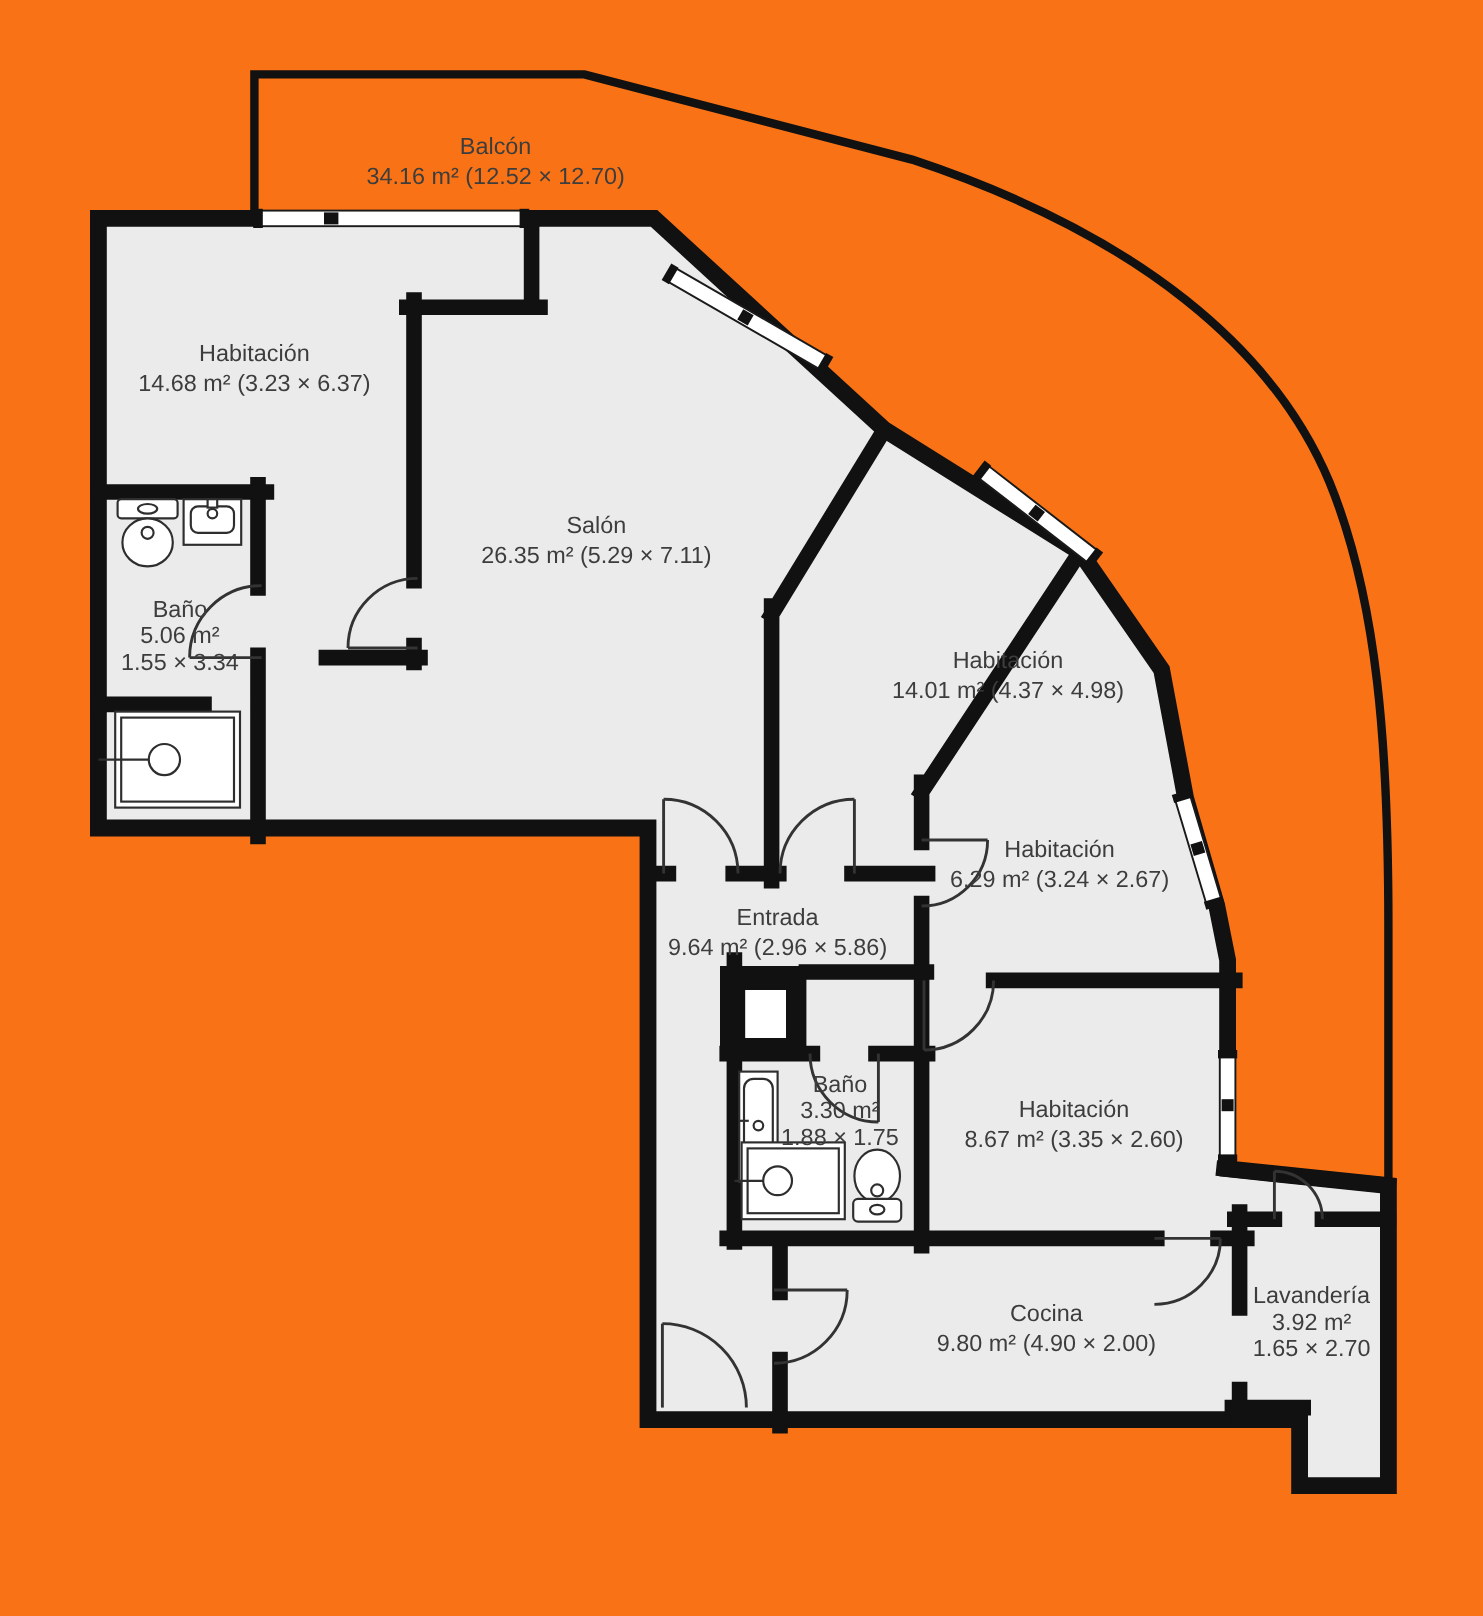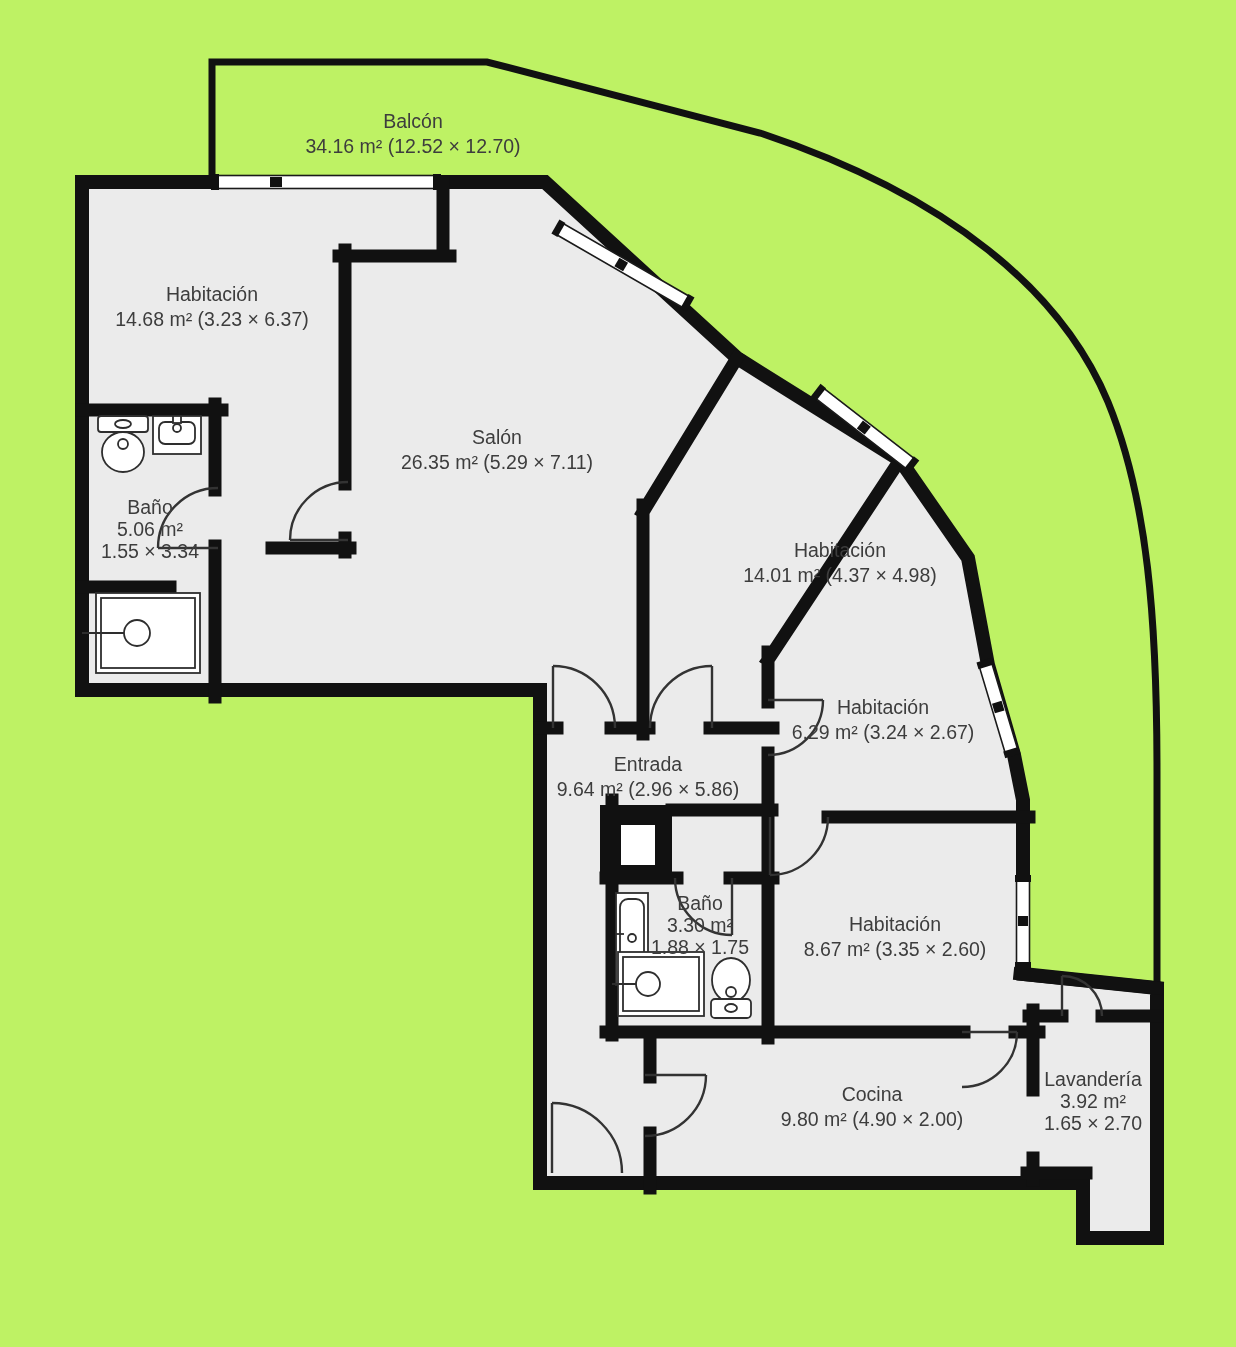--- a/index.html
+++ b/index.html
@@ -1,16 +1,16 @@
 <!DOCTYPE html>
 <html><head>
 <meta charset="utf-8">
 <style>
   html,body{margin:0;padding:0;background:#ffffff;}
-  .canvas{width:1236px;height:1347px;position:relative;background:#bef264;font-family:"Liberation Sans",sans-serif;}
+  .canvas{width:1236px;height:1347px;position:relative;background:#f97316;font-family:"Liberation Sans",sans-serif;}
   svg{display:block;}
   text{font-family:"Liberation Sans",sans-serif;font-size:19.5px;text-anchor:middle;}
 </style>
 </head>
 <body>
 
 <div class="canvas">
 <svg width="1236" height="1347" viewBox="0 0 1236 1347">
 
   <path d="M 82,182 L 545,182 L 737,358 L 900,460 L 968,558 L 988,665 L 1014,755 L 1023,800

